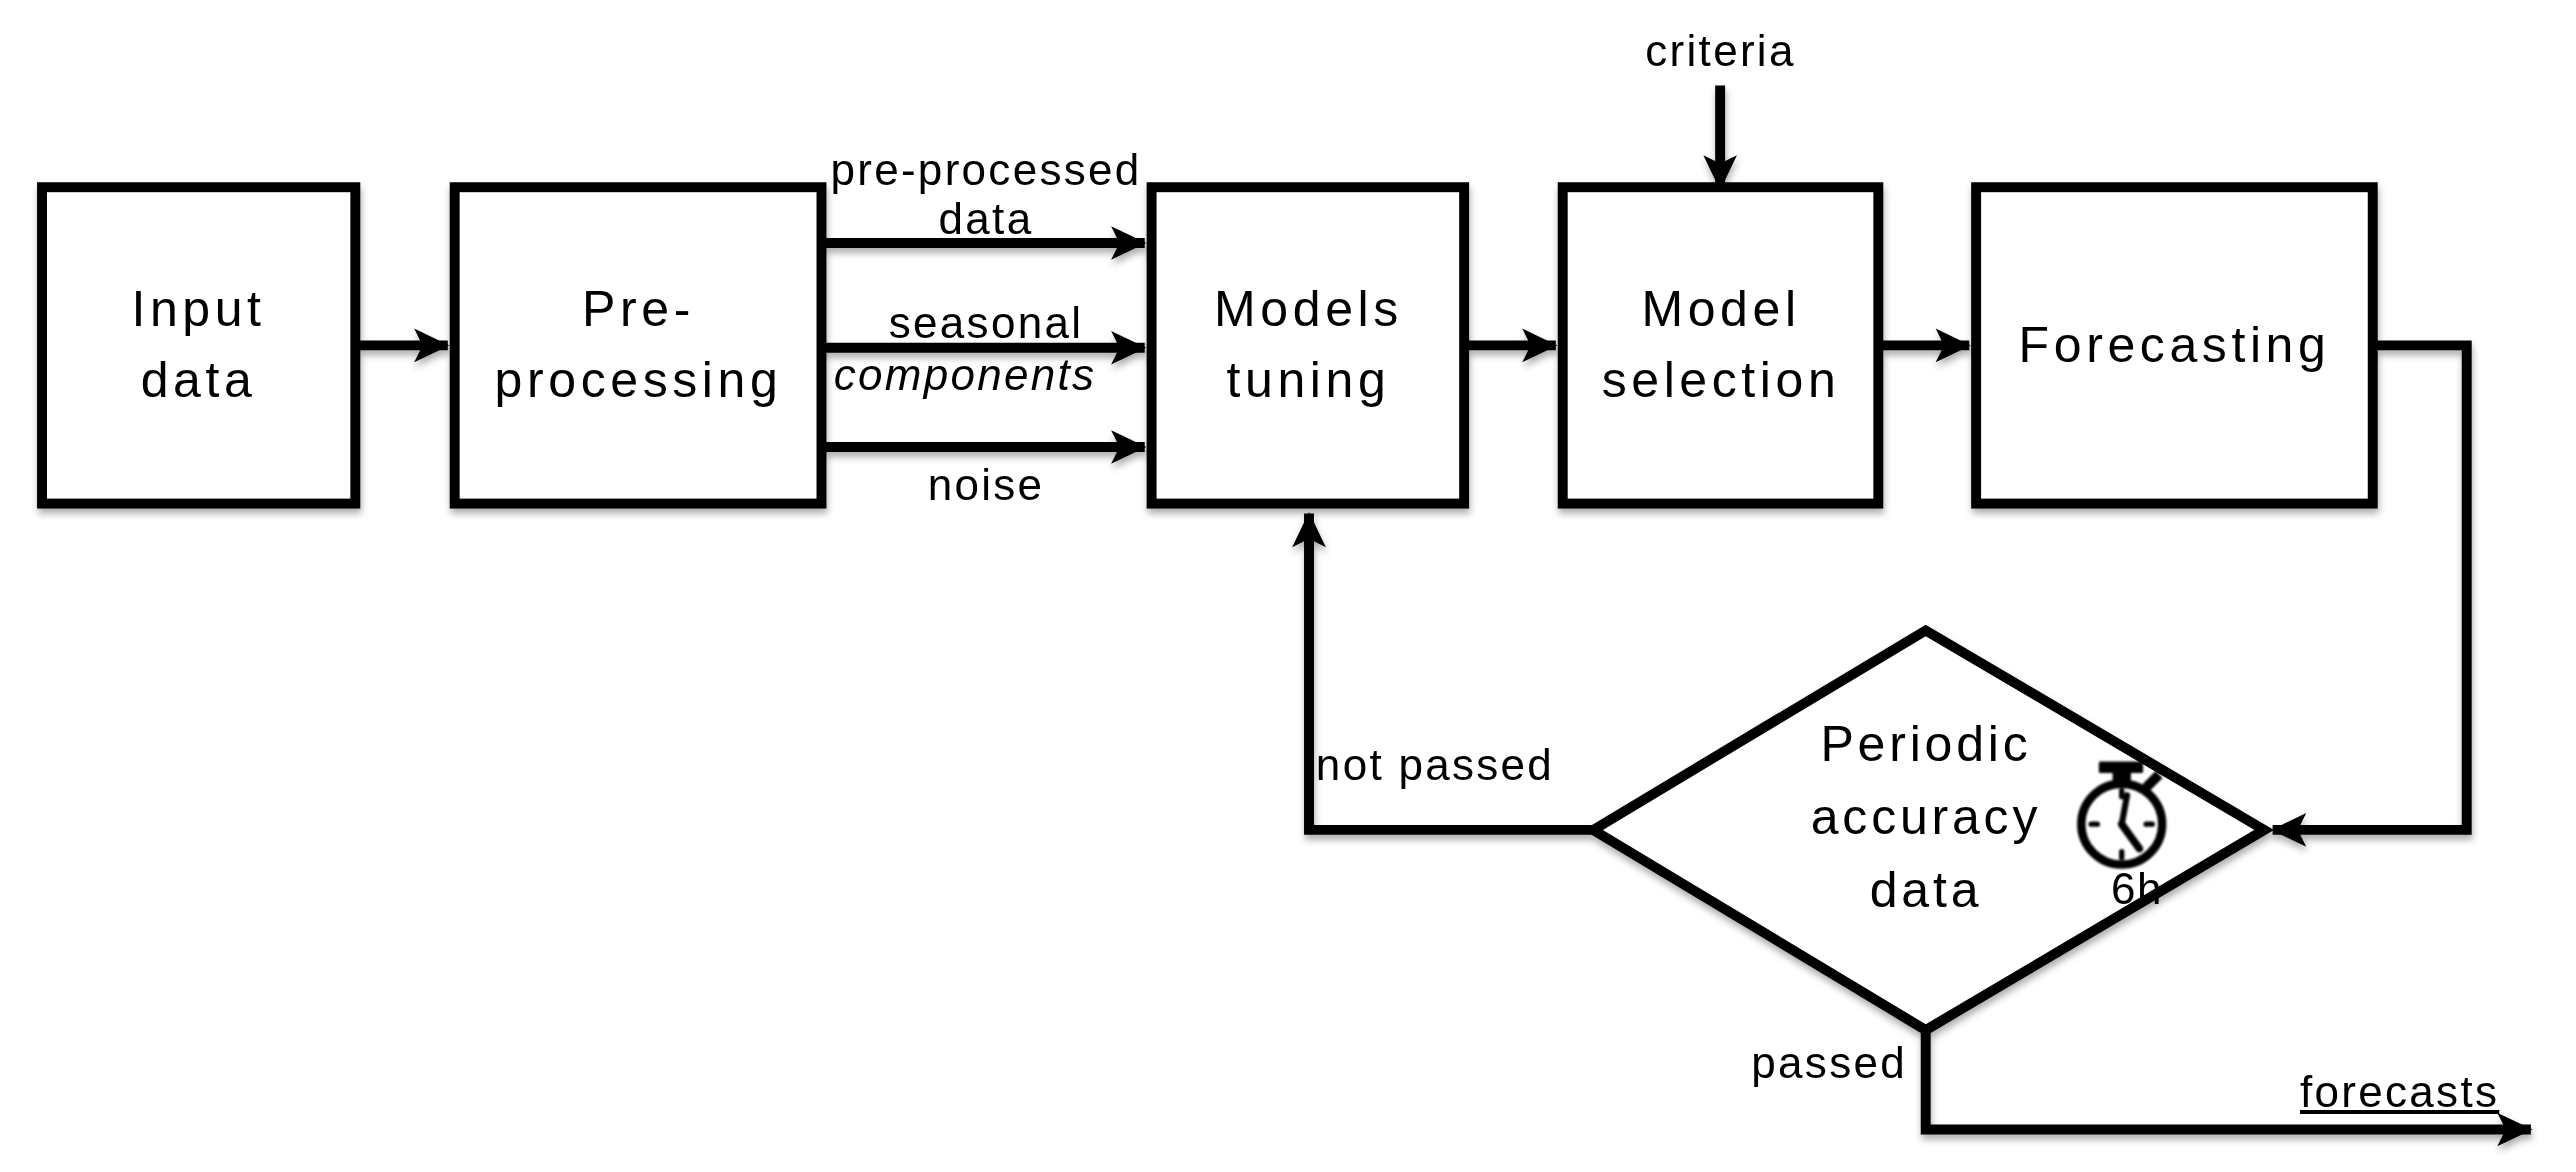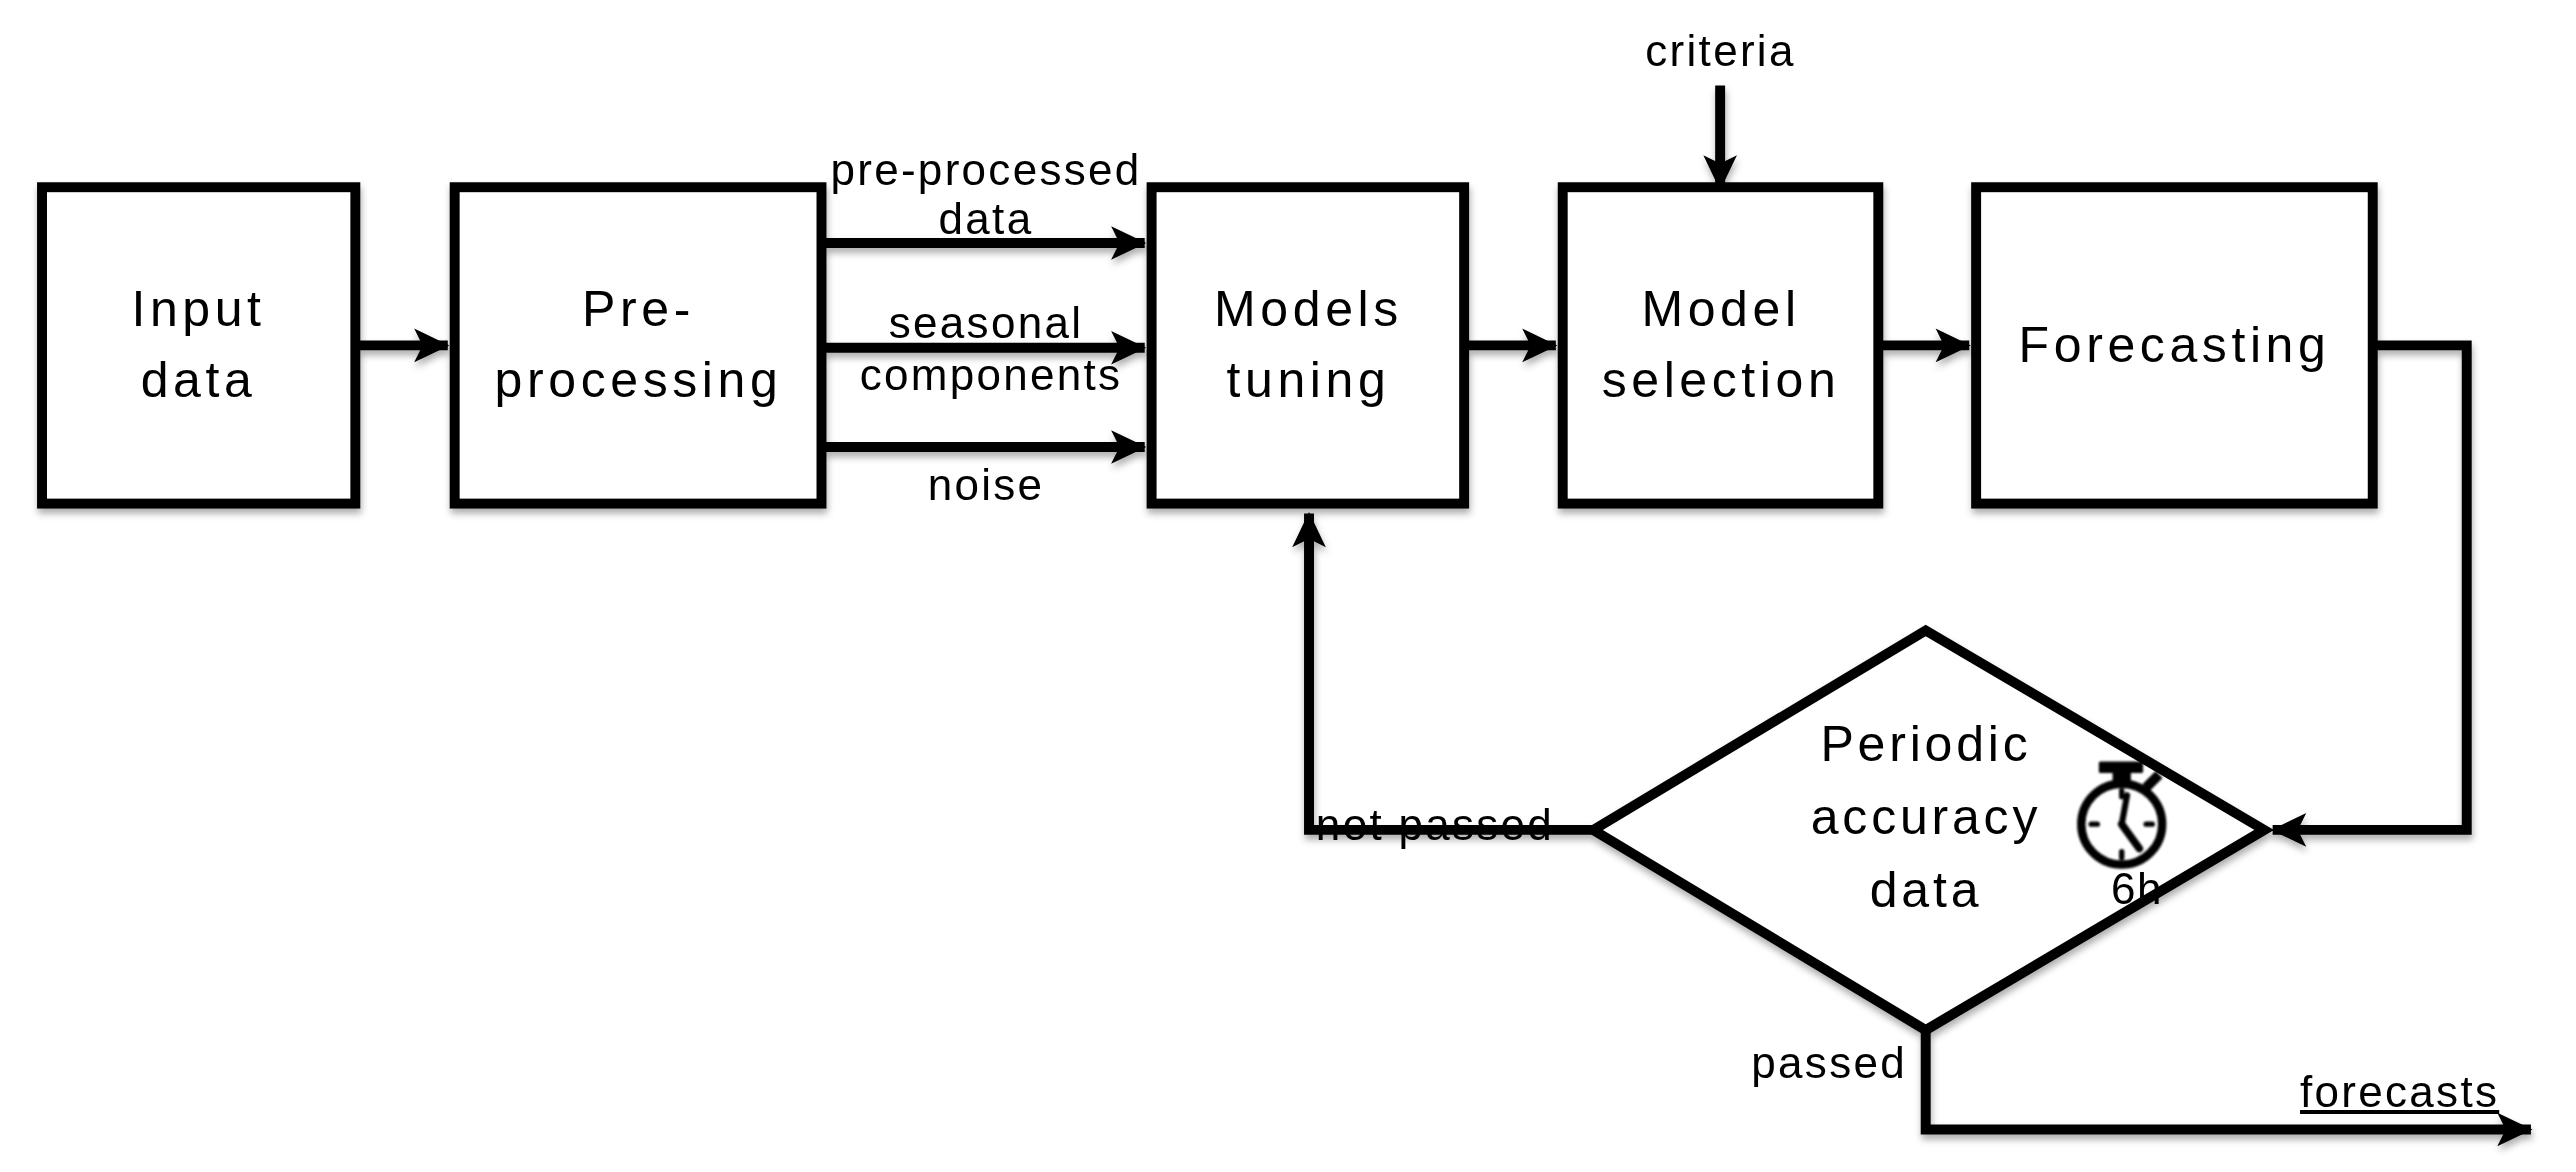--- a/index.html
+++ b/index.html
@@ -92,24 +92,24 @@
 processing</div>
   <div class="lbl box-label" style="left:1152px; top:187px; width:313px; height:316px;">Models
 tuning</div>
   <div class="lbl box-label" style="left:1563px; top:187px; width:316px; height:316px;">Model
 selection</div>
   <div class="lbl box-label" style="left:1976px; top:187px; width:397px; height:316px;">Forecasting</div>
 
   <div class="lbl edge-label" style="left:825px; top:145px; width:322px;">pre-processed
 data</div>
   <div class="lbl edge-label" style="left:825px; top:298px; width:322px;">seasonal</div>
-  <div class="lbl edge-label" style="left:830px; top:350px; width:322px;">components</div>
+  <div class="lbl edge-label" style="left:804px; top:350px; width:322px;font-style:italic;">components</div>
   <div class="lbl edge-label" style="left:825px; top:460px; width:322px;">noise</div>
   <div class="lbl edge-label" style="left:1606px; top:26px; width:229px;">criteria</div>
-  <div class="lbl edge-label" style="left:1309px; top:800px; width:252px;">not passed</div>
+  <div class="lbl edge-label" style="left:1309px; top:740px; width:252px;">not passed</div>
   <div class="lbl edge-label right" style="left:1716px; top:1038px; width:191px;">passed</div>
   <div class="lbl edge-label" style="left:2300px; top:1067px; width:183px;text-decoration:underline;">forecasts</div>
 
   <div class="lbl decision-label" style="left:1750px; top:708px; width:352px;">Periodic
 accuracy
 data</div>
 
   <svg class="stopwatch" style="left:2068px; top:757px;" width="109" height="116" viewBox="0 0 142 152">
     <rect x="40" y="6" width="58" height="15" rx="2" fill="#000000"></rect>
     <rect x="58" y="16" width="24" height="18" fill="#000000"></rect>

